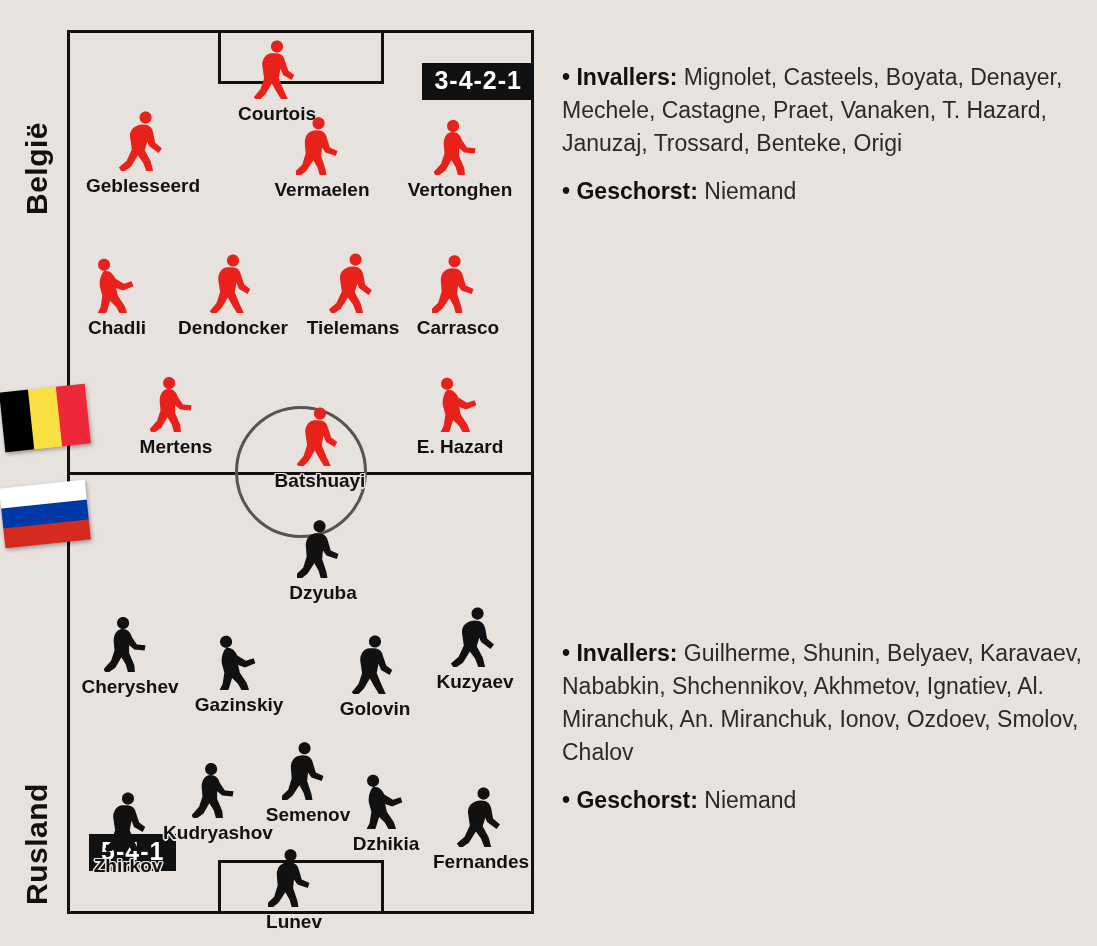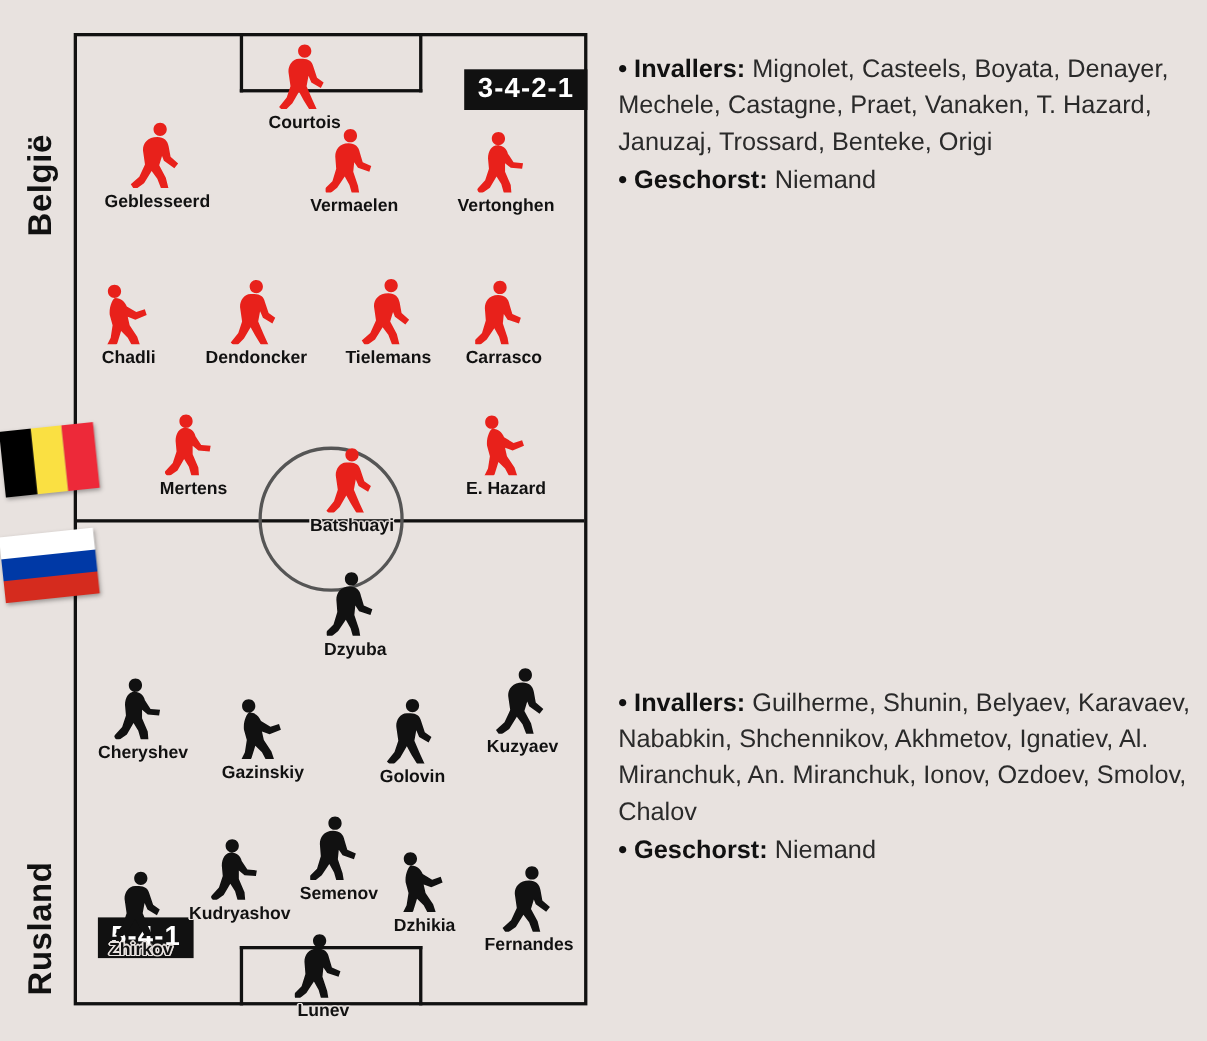--- a/index.html
+++ b/index.html
@@ -89,39 +89,39 @@
     left:-26px;top:-62px;
     width:52px;height:62px;
   }
   .player .silhouette svg{display:block;width:100%;height:100%;}
   .player .pname{
     position:absolute;
     left:50%;top:4px;
     transform:translateX(-50%);
     white-space:nowrap;
     font-weight:bold;
-    font-size:16px;
+    font-size:19px;
     color:#111;
     text-shadow:
       -1.5px 0 #e8e2df, 1.5px 0 #e8e2df, 0 -1.5px #e8e2df, 0 1.5px #e8e2df,
       -1px -1px #e8e2df, 1px -1px #e8e2df, -1px 1px #e8e2df, 1px 1px #e8e2df;
   }
 
   
   .info{
     position:absolute;
     left:562px;
     width:520px;
     font-size:23px;
     line-height:1.44;
     color:#2a2a2a;
   }
   #info-belgium{top:46px;}
   #info-russia{top:622px;}
-  .info .line{margin:0 0 2px 0;}
+  .info .line{margin:15px 0 2px 0;}
   .info .bullet{font-weight:bold;color:#111;}
   .info .lbl{font-weight:bold;color:#111;}
   .info p{margin:0;}
 </style>
 </head>
 <body>
 
 <div id="page">
 
   <div class="pitch">

